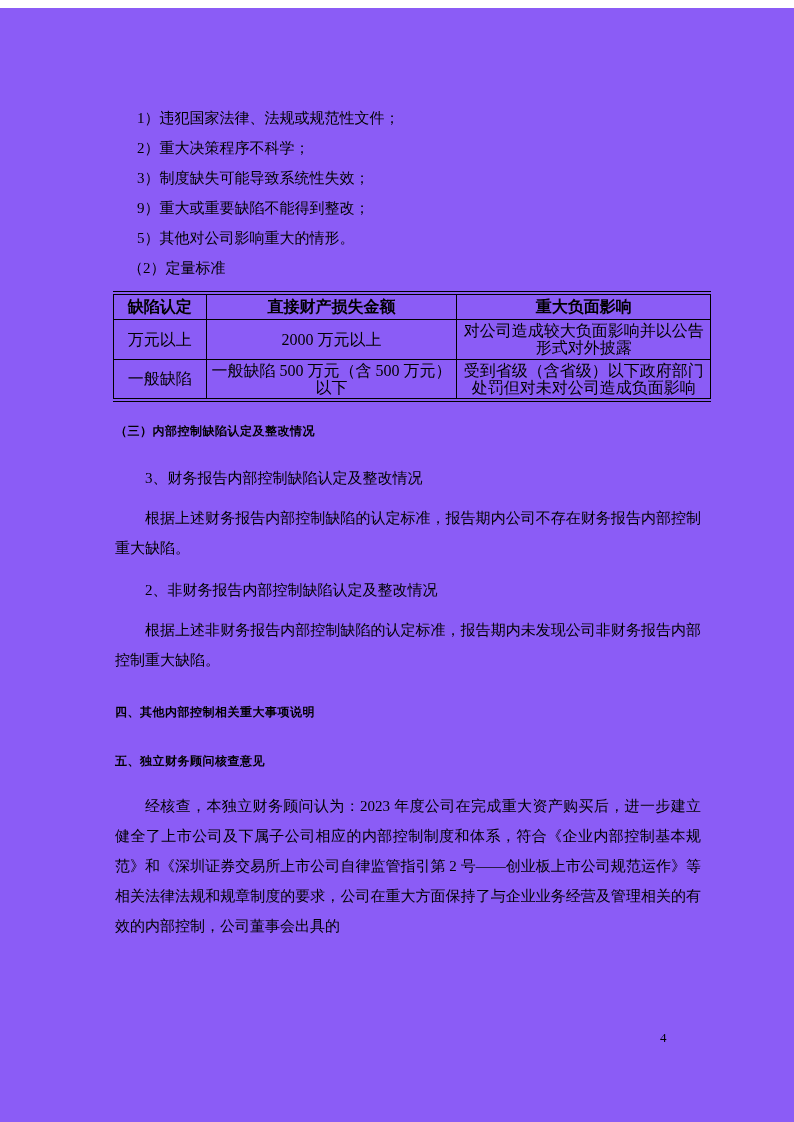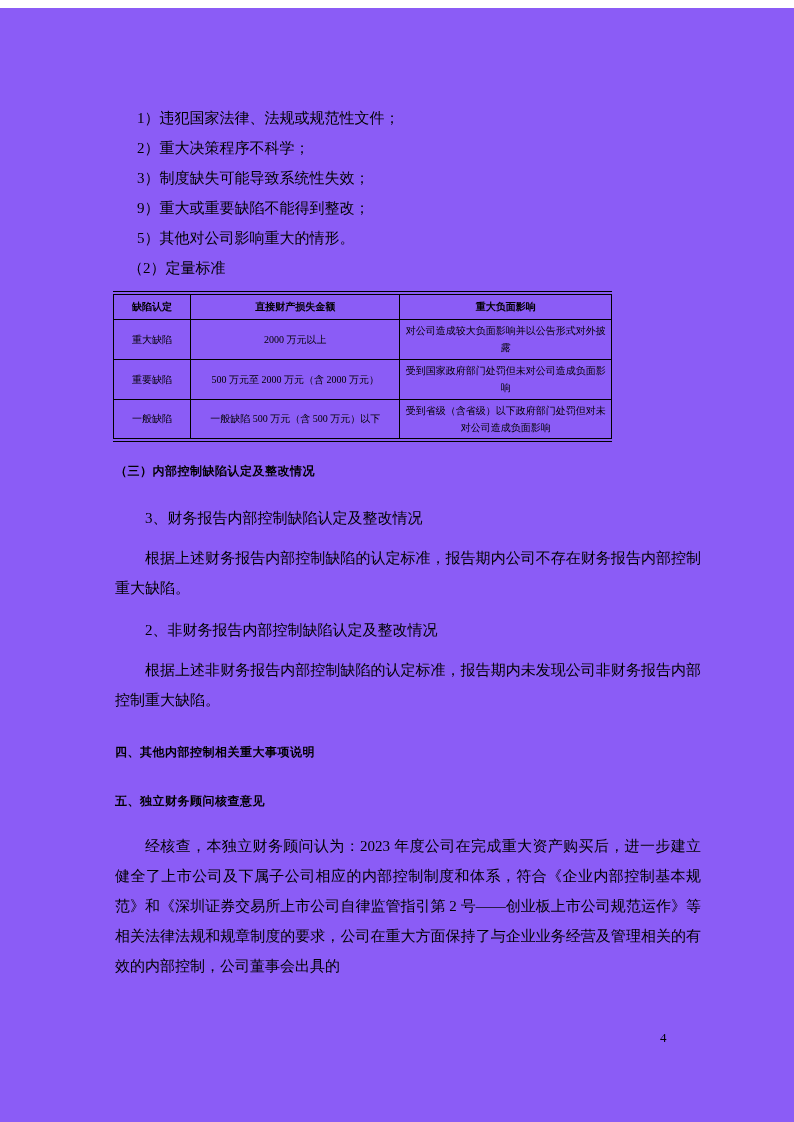--- a/index.html
+++ b/index.html
@@ -24,29 +24,29 @@
   .num-list .num-item {
     margin-left: 22px;
     line-height: 30px;
     white-space: nowrap;
   }
   .sub-label {
     margin-left: 13px;
     line-height: 30px;
   }
   table.defect-table {
-    width: 499px;
+    width: 598px;
     margin-left: -2px;
     margin-top: 8px;
     border-collapse: collapse;
     border-top: 4px double #000;
     border-bottom: 4px double #000;
     border-left: 1px solid #000;
     border-right: 1px solid #000;
-    font-size: 10px;
+    font-size: 16px;
     table-layout: fixed;
   }
   table.defect-table th, table.defect-table td {
     border: 1px solid #000;
     text-align: center;
     vertical-align: middle;
     padding: 2px 3px;
     line-height: 17px;
   }
   table.defect-table th {
@@ -109,28 +109,23 @@
     <table class="defect-table">
       <thead>
         <tr>
           <th class="col-1">缺陷认定</th>
           <th class="col-2">直接财产损失金额</th>
           <th class="col-3">重大负面影响</th>
         </tr>
       </thead>
       <tbody>
         <tr>
-          <td>重大缺陷</td>
+          <td>万元以上</td>
           <td>2000 万元以上</td>
           <td>对公司造成较大负面影响并以公告形式对外披露</td>
-        </tr>
-        <tr>
-          <td>重要缺陷</td>
-          <td>500 万元至 2000 万元（含 2000 万元）</td>
-          <td>受到国家政府部门处罚但未对公司造成负面影响</td>
         </tr>
         <tr>
           <td>一般缺陷</td>
           <td>一般缺陷 500 万元（含 500 万元）以下</td>
           <td>受到省级（含省级）以下政府部门处罚但对未对公司造成负面影响</td>
         </tr>
       </tbody>
     </table>
 
     <h2 class="sec-heading h-sec3">（三）内部控制缺陷认定及整改情况</h2>

